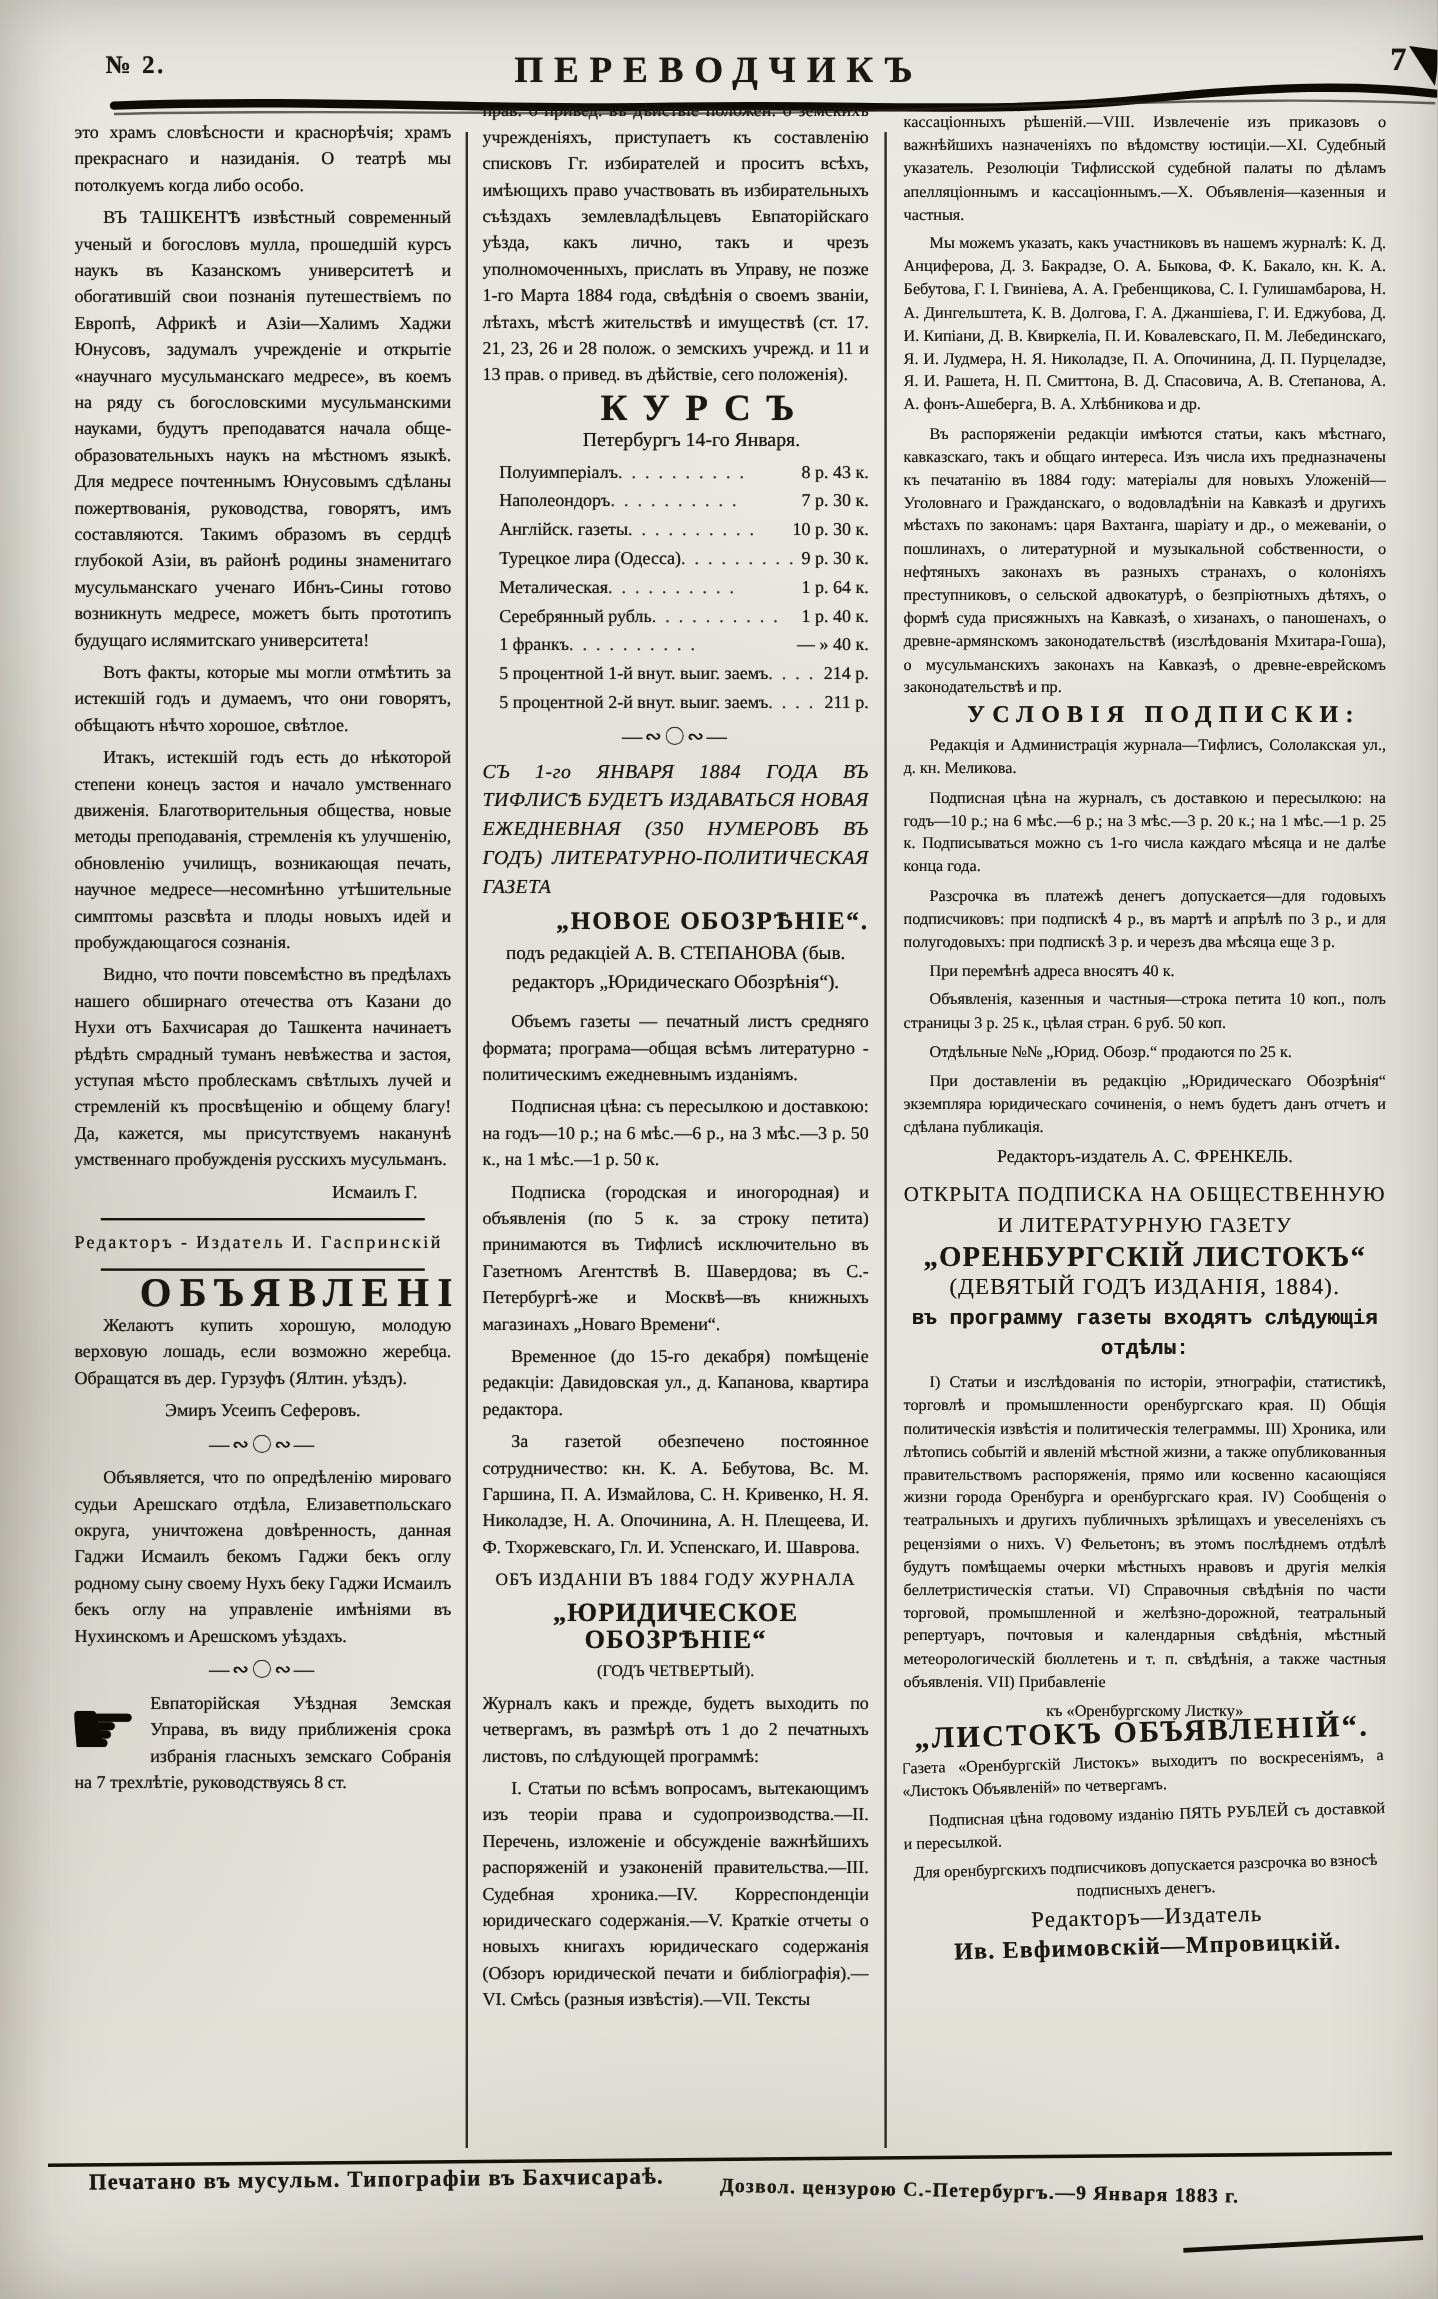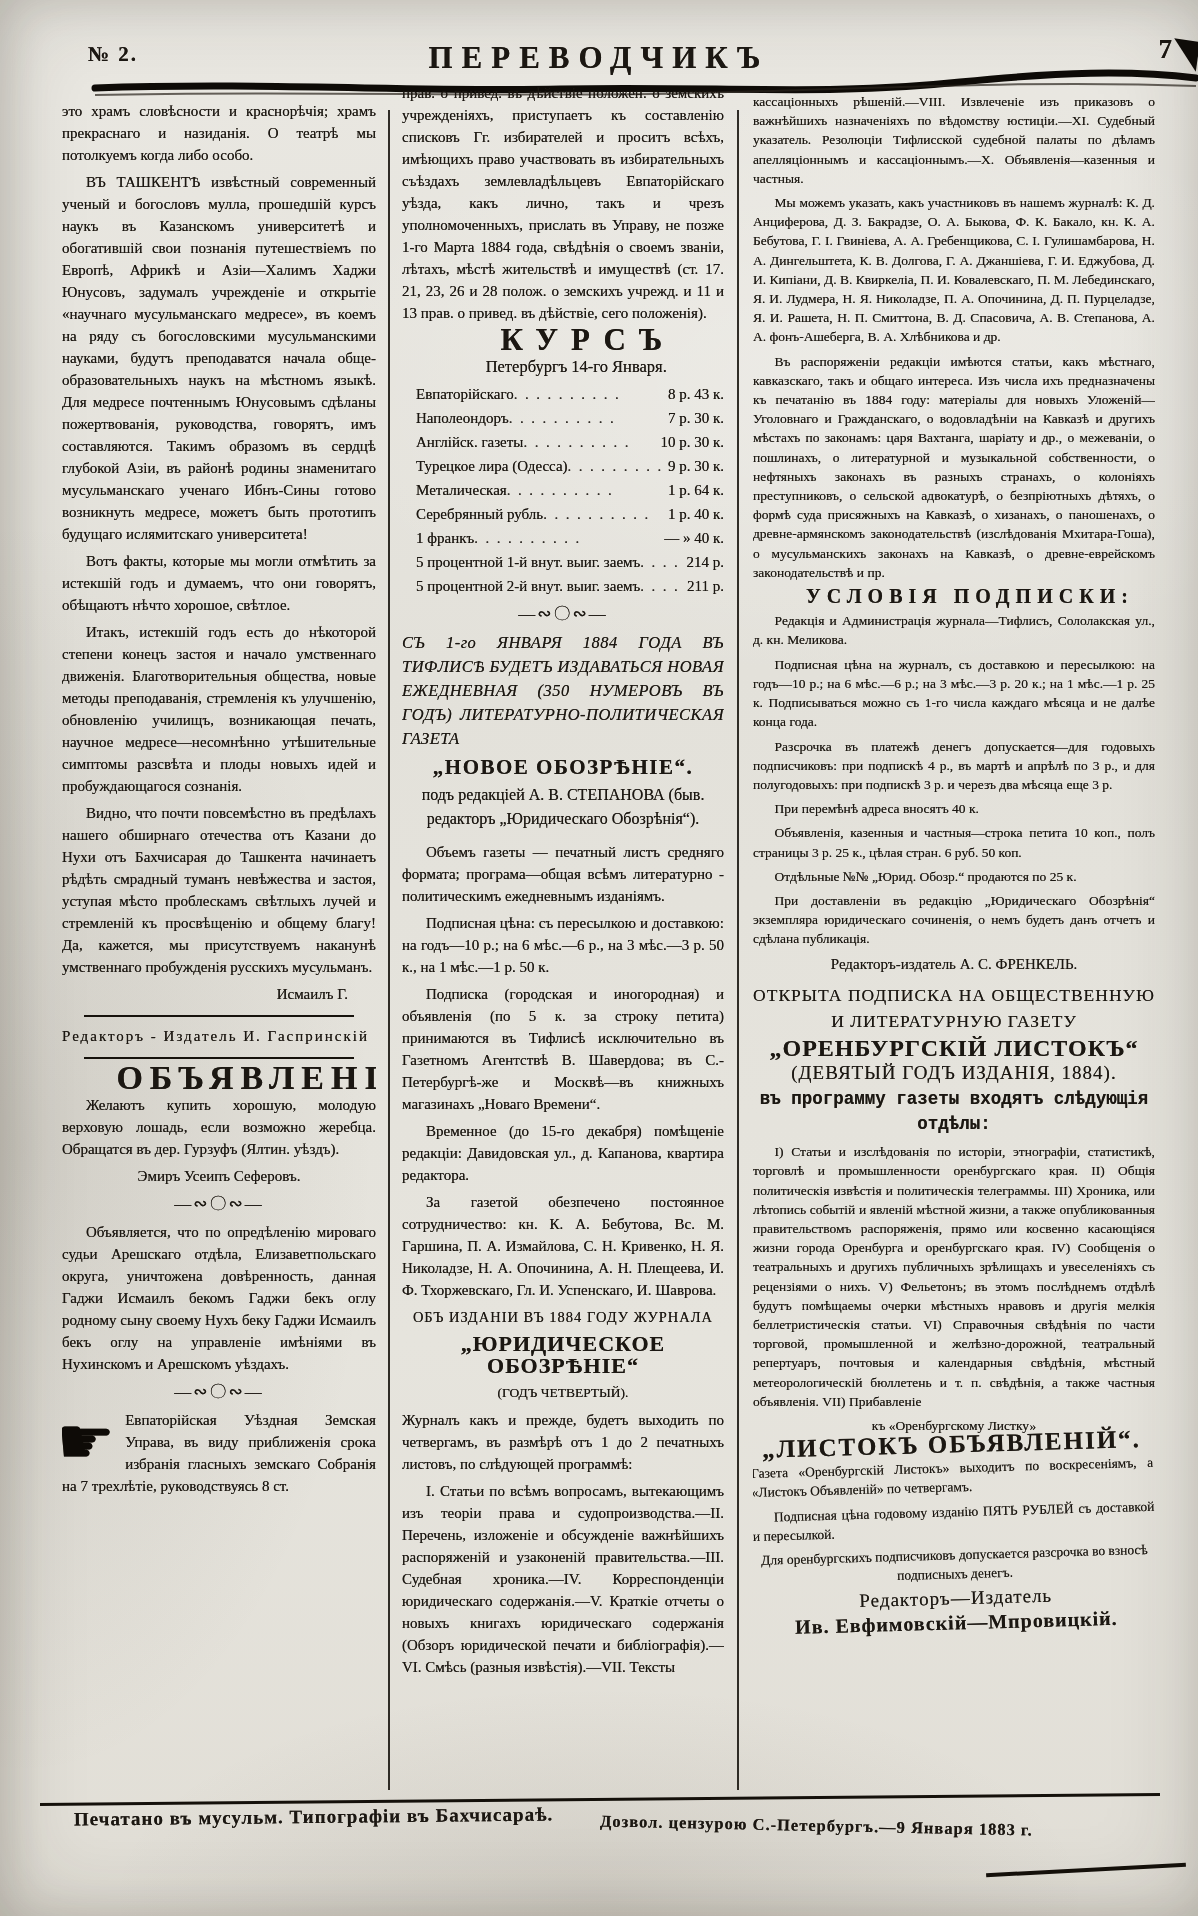--- a/index.html
+++ b/index.html
@@ -47,21 +47,21 @@
   
   .h-kurs{font-size:31px;font-weight:bold;letter-spacing:13px;text-align:center;margin:14px 0 4px;text-indent:0;}
   .kurs-sub{text-align:center;text-indent:0;font-size:16.5px;margin-bottom:8px;}
   .kurs-row{display:flex;align-items:baseline;margin:0 0 2px 14px;}
   .kurs-label{white-space:normal;}
   .kurs-dots{flex:1;overflow:hidden;white-space:nowrap;min-width:18px;opacity:.9;}
   .kurs-dots::after{content:" .\00a0\00a0.\00a0\00a0.\00a0\00a0.\00a0\00a0.\00a0\00a0.\00a0\00a0.\00a0\00a0.\00a0\00a0.\00a0\00a0.";}
   .kurs-value{white-space:nowrap;padding-left:4px;}
 
   .caps-announce{font-size:16.5px;line-height:24px;text-indent:0 !important;text-align:justify;letter-spacing:.5px;font-style:italic;}
-  .gazette-title{font-size:21px;font-weight:bold;text-align:center;letter-spacing:1.5px;margin:4px 0 10px;text-indent:0 !important;}
+  .gazette-title{font-size:21px;font-weight:bold;text-align:right;letter-spacing:1.5px;margin:4px 0 10px;text-indent:0 !important;}
   .center{text-align:center;text-indent:0 !important;}
   .jur-announce{font-size:14.5px;letter-spacing:1px;margin-top:26px;}
   .jur-title{font-size:22px;font-weight:bold;letter-spacing:1px;margin:4px 0 2px;}
   .jur-sub{font-size:13.5px;margin-bottom:8px;}
 
   .h-uslovia{font-size:20px;letter-spacing:6px;text-align:center;font-weight:bold;margin:10px 0 8px;text-indent:0;}
   .oren-announce{font-size:17.5px;line-height:26px;letter-spacing:1px;margin-top:22px;}
   .oren-title{font-size:24px;font-weight:bold;letter-spacing:1px;margin:6px 0 4px;}
   .oren-sub{font-size:19px;margin:2px 0 6px;letter-spacing:1px;}
   .oren-intro{font-size:17.5px;font-weight:bold;line-height:25px;margin-bottom:6px;font-family:Liberation Mono, monospace;}
@@ -114,21 +114,21 @@
       <span>Евпаторійская Уѣздная Земская Управа, въ виду приближенія срока избранія гласныхъ земскаго Собранія на 7 трехлѣтіе, руководствуясь 8 ст.</span>
     </div>
   </div>
 
   <div class="col col-2 txt">
     <p class="ni">прав. о привед. въ дѣйствіе положен. о земскихъ учрежденіяхъ, приступаетъ къ составленію списковъ Гг. избирателей и проситъ всѣхъ, имѣющихъ право участвовать въ избирательныхъ съѣздахъ землевладѣльцевъ Евпаторійскаго уѣзда, какъ лично, такъ и чрезъ уполномоченныхъ, прислать въ Управу, не позже 1-го Марта 1884 года, свѣдѣнія о своемъ званіи, лѣтахъ, мѣстѣ жительствѣ и имуществѣ (ст. 17. 21, 23, 26 и 28 полож. о земскихъ учрежд. и 11 и 13 прав. о привед. въ дѣйствіе, сего положенія).</p>
 
     <p class="h-kurs">КУРСЪ</p>
     <p class="kurs-sub">Петербургъ 14-го Января.</p>
     <div class="kurs-row">
-        <span class="kurs-label">Евпаторійскаго</span>
+        <span class="kurs-label">Полуимперіалъ</span>
         <span class="kurs-dots"></span>
         <span class="kurs-value">8 р. 43 к.</span>
       </div>
     <div class="kurs-row">
         <span class="kurs-label">Наполеондоръ</span>
         <span class="kurs-dots"></span>
         <span class="kurs-value">7 р. 30 к.</span>
       </div>
     <div class="kurs-row">
         <span class="kurs-label">Англійск. газеты</span>

